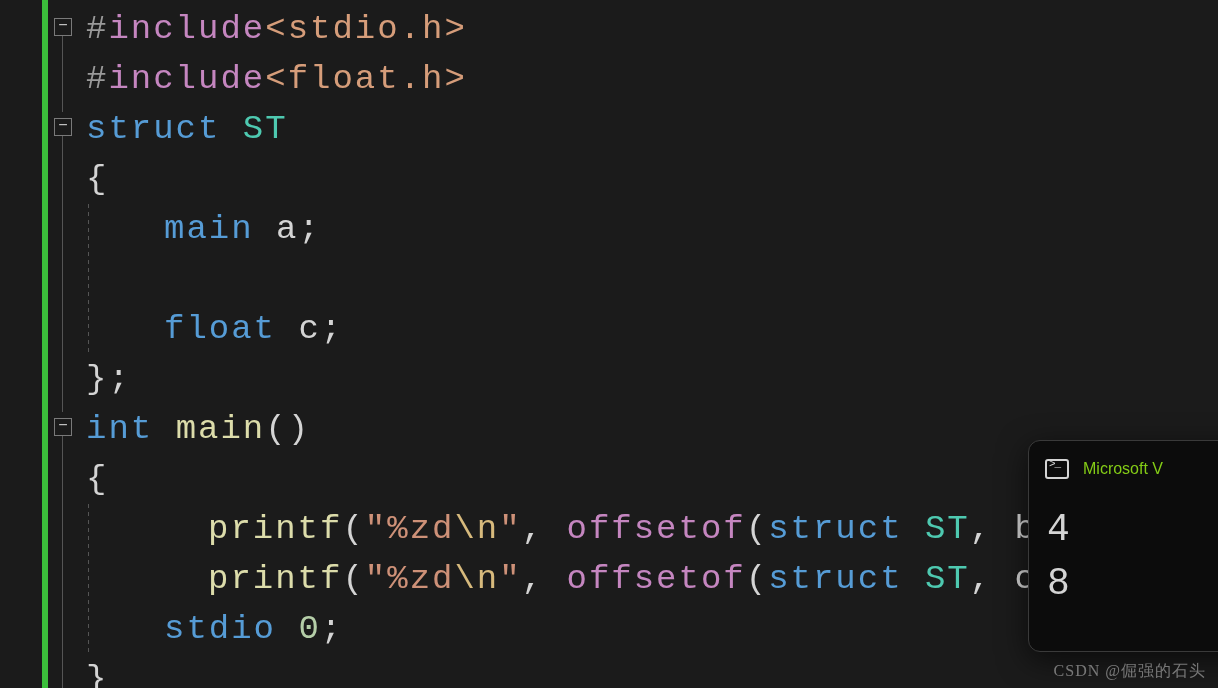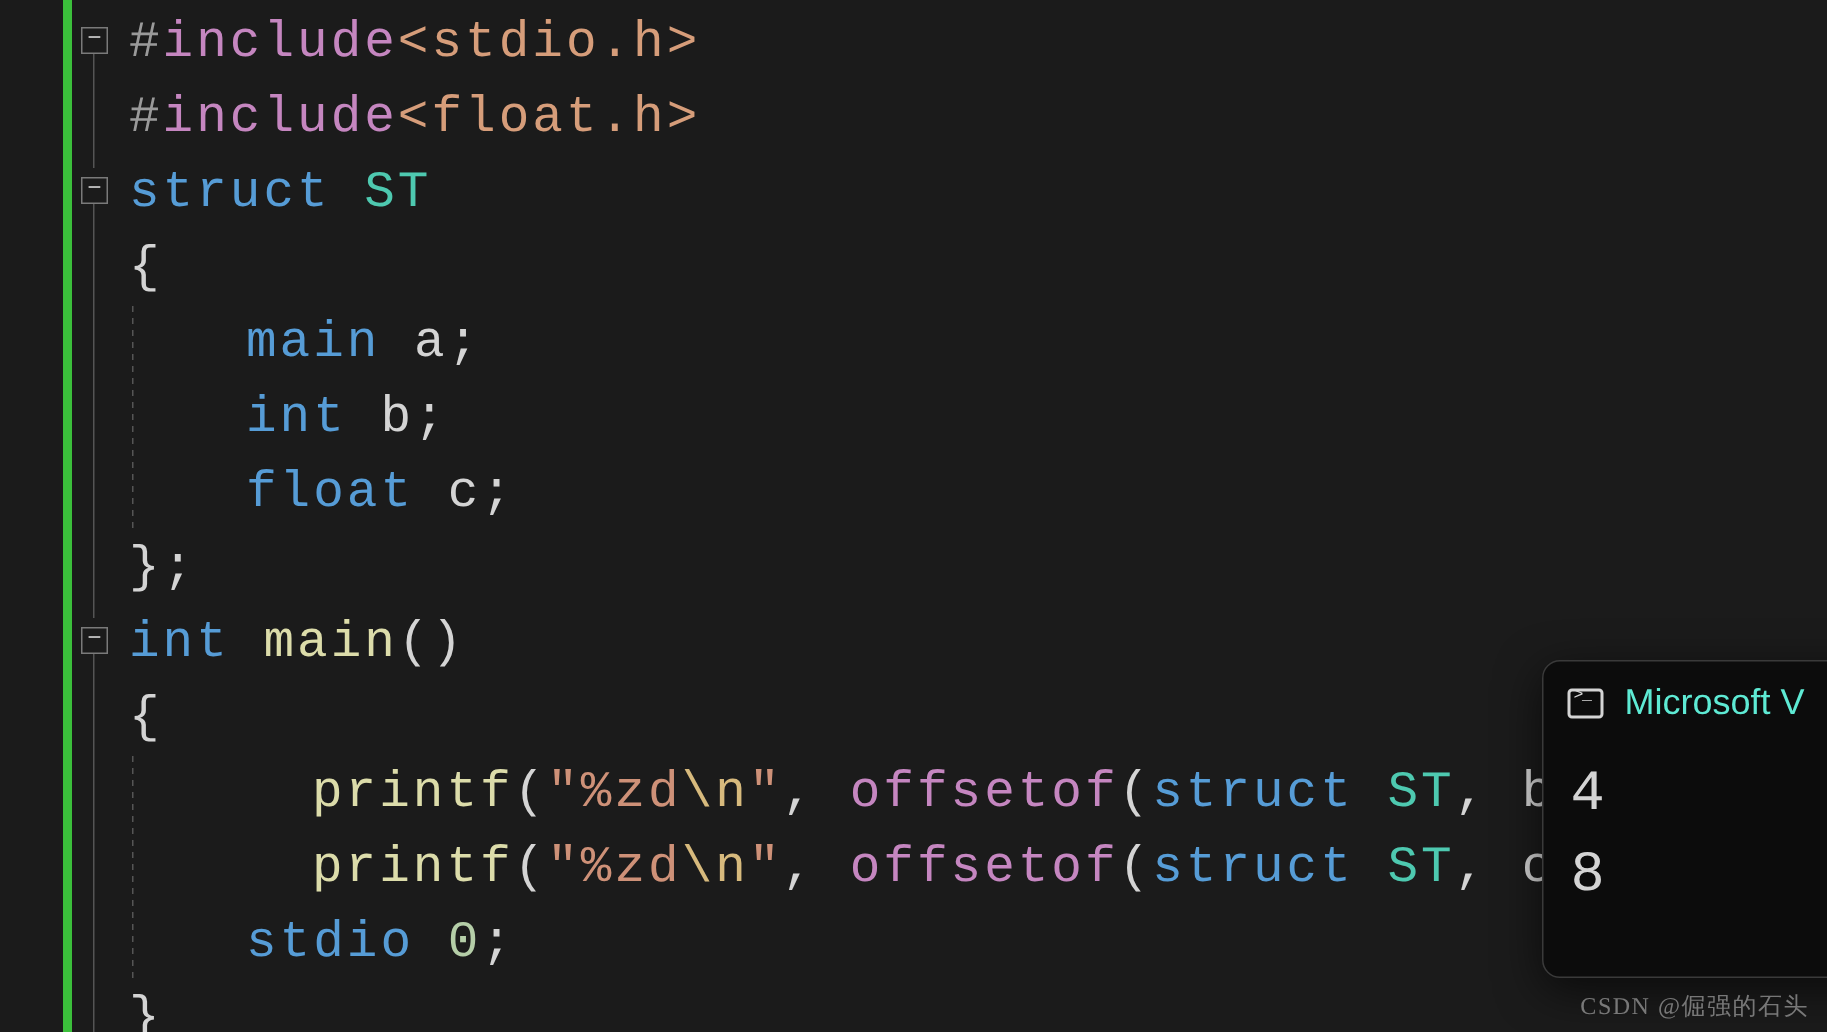--- a/index.html
+++ b/index.html
@@ -116,23 +116,23 @@
   }
   .console-icon::before {
     content: ">_";
     position: absolute;
     top: -3px; left: 2px;
     font-size: 11px;
     color: #d4d4d4;
     letter-spacing: -1px;
   }
   .console-title-text {
-    color: #5eead4;
+    color: #84cc16;
     font-family: -apple-system, "Segoe UI", sans-serif;
-    font-size: 24px;
+    font-size: 16px;
     font-weight: 500;
     white-space: nowrap;
   }
   .console-body {
     padding: 6px 18px 40px 18px;
   }
   .console-line {
     color: #d4d4d4;
     font-family: "Consolas", "Courier New", monospace;
     font-size: 38px;
@@ -163,21 +163,20 @@
       <div class="fold-line" style="top: 36px; height: 76px;"></div>
       <div class="fold-line" style="top: 136px; height: 276px;"></div>
       <div class="fold-line" style="top: 436px; height: 276px;"></div>
     </div>
   <div class="code-area" id="code">
       <div class="line" style="top: 4px; left: 10px;"><span class="c-preproc">#</span><span class="c-preproc-kw">include</span><span class="c-angle">&lt;</span><span class="c-header">stdio.h</span><span class="c-angle">&gt;</span></div>
       <div class="line" style="top: 54px; left: 10px;"><span class="c-preproc">#</span><span class="c-preproc-kw">include</span><span class="c-angle">&lt;</span><span class="c-header">float.h</span><span class="c-angle">&gt;</span></div>
       <div class="line" style="top: 104px; left: 10px;"><span class="c-keyword">struct</span><span class="c-punct"> </span><span class="c-typename">ST</span></div>
       <div class="line" style="top: 154px; left: 10px;"><span class="c-punct">{</span></div>
       <div class="line" style="top: 204px; left: 88px;"><span class="c-type">main</span><span class="c-punct"> </span><span class="c-ident">a</span><span class="c-punct">;</span></div>
-      <div class="line" style="top: 254px; left: 88px;"><span class="c-type">int</span><span class="c-punct"> </span><span class="c-ident">b</span><span class="c-punct">;</span></div>
       <div class="line" style="top: 304px; left: 88px;"><span class="c-type">float</span><span class="c-punct"> </span><span class="c-ident">c</span><span class="c-punct">;</span></div>
       <div class="line" style="top: 354px; left: 10px;"><span class="c-punct">}</span><span class="c-punct">;</span></div>
       <div class="line" style="top: 404px; left: 10px;"><span class="c-type">int</span><span class="c-punct"> </span><span class="c-funcname">main</span><span class="c-punct">()</span></div>
       <div class="line" style="top: 454px; left: 10px;"><span class="c-punct">{</span></div>
       <div class="line" style="top: 504px; left: 88px;"><span class="c-func">printf</span><span class="c-punct">(</span><span class="c-string">"</span><span class="c-string">%zd</span><span class="c-esc">\n</span><span class="c-string">"</span><span class="c-punct">, </span><span class="c-macro">offsetof</span><span class="c-punct">(</span><span class="c-keyword">struct</span><span class="c-punct"> </span><span class="c-typename">ST</span><span class="c-punct">, </span><span class="c-ident">b</span><span class="c-punct">))</span><span class="c-punct">;</span></div>
       <div class="line" style="top: 554px; left: 88px;"><span class="c-func">printf</span><span class="c-punct">(</span><span class="c-string">"</span><span class="c-string">%zd</span><span class="c-esc">\n</span><span class="c-string">"</span><span class="c-punct">, </span><span class="c-macro">offsetof</span><span class="c-punct">(</span><span class="c-keyword">struct</span><span class="c-punct"> </span><span class="c-typename">ST</span><span class="c-punct">, </span><span class="c-ident">c</span><span class="c-punct">))</span><span class="c-punct">;</span></div>
       <div class="line" style="top: 604px; left: 88px;"><span class="c-keyword">stdio</span><span class="c-punct"> </span><span class="c-number">0</span><span class="c-punct">;</span></div>
       <div class="line" style="top: 654px; left: 10px;"><span class="c-punct">}</span></div>
       <div class="dash-line" style="top: 204px; height: 150px; left: 12px;"></div>
       <div class="dash-line" style="top: 504px; height: 150px; left: 12px;"></div>

